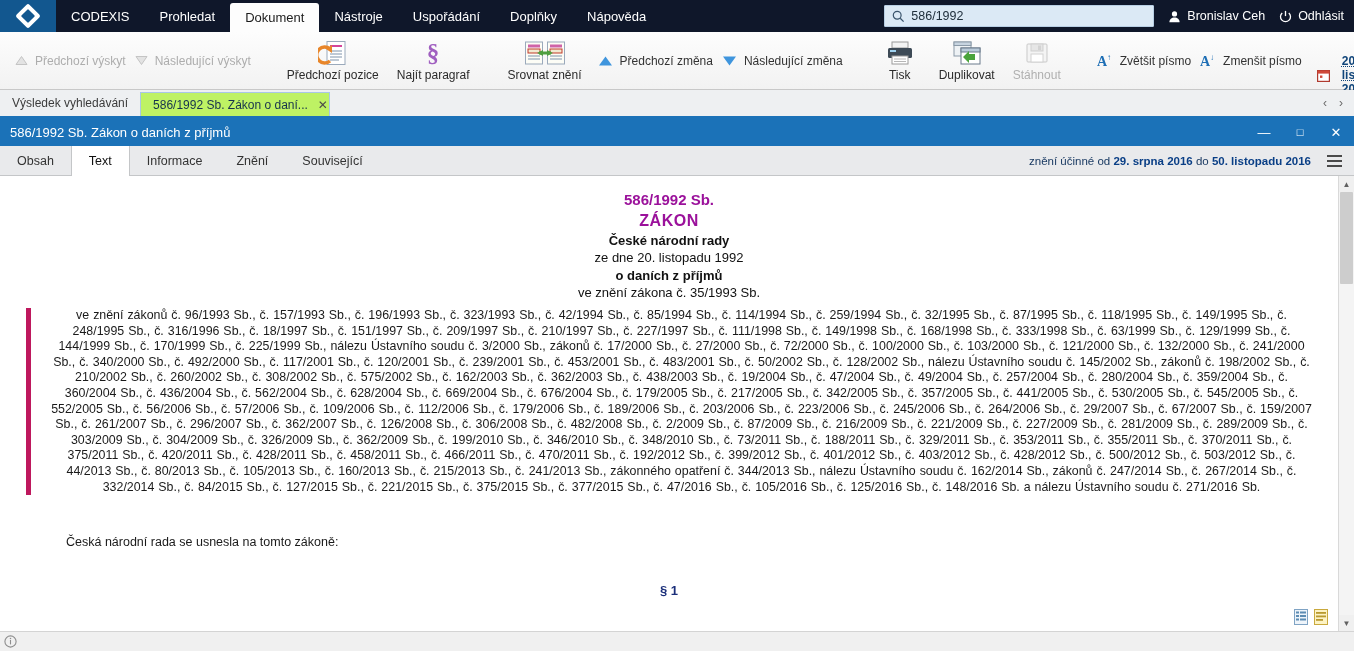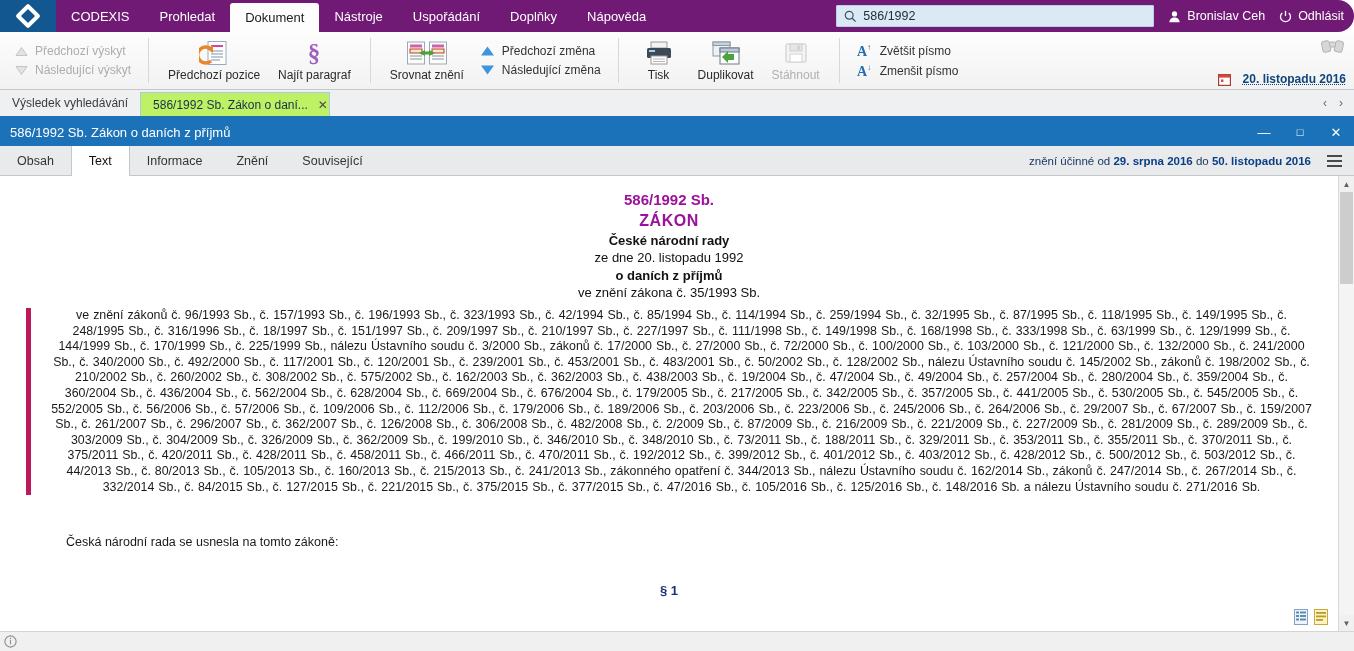--- a/index.html
+++ b/index.html
@@ -11,24 +11,23 @@
     background: #ffffff;
     font-family: "Liberation Sans", sans-serif;
     font-size: 12px;
     color: #222;
   }
   #app { width: 1354px; height: 651px; position: relative; display: flex; flex-direction: column; }
 
   
   .menubar {
     height: 32px; min-height: 32px;
-    background: #701a75;
+    background: #0f172a;
     display: flex; align-items: stretch;
     position: relative;
-    border-radius: 16px;
   }
   .logo-box {
     width: 56px; background: #12578f;
     display: flex; align-items: center; justify-content: center;
   }
   .logo-diamond {
     width: 18px; height: 18px; background: #ffffff;
     transform: rotate(45deg);
     position: relative;
     border-radius: 2px;
@@ -48,21 +47,21 @@
   .menu-item.active {
     background: #fdfdfd; color: #1b1b1b;
     border-top-left-radius: 3px; border-top-right-radius: 3px;
     margin-top: 3px;
   }
   .menu-right {
     margin-left: auto; display: flex; align-items: center; gap: 14px;
     padding-right: 10px;
   }
   .searchbox {
-    width: 318px; height: 22px; background: #dbe9f5;
+    width: 270px; height: 22px; background: #dbe9f5;
     border: 1px solid #b8cfe4;
     display: flex; align-items: center; gap: 6px;
     padding: 0 7px; border-radius: 1px;
   }
   .searchbox .mag { flex: 0 0 auto; }
   .searchbox .sval { font-size: 12.5px; color: #20303d; }
   .user-area, .logout-area {
     display: flex; align-items: center; gap: 6px;
     color: #fff; font-size: 12.5px; white-space: nowrap;
   }
@@ -70,21 +69,21 @@
   
   .ribbon {
     height: 58px; min-height: 58px;
     background: linear-gradient(#fdfdfd, #f2f2f2);
     border-bottom: 1px solid #c8c8c8;
     display: flex; align-items: stretch;
     position: relative;
   }
   .rgroup { display: flex; align-items: center; padding: 0 8px; }
   .rsep { width: 1px; background: #d8d8d8; margin: 6px 2px; }
-  .stack { display: flex; flex-direction: column; justify-content: center; gap: 3px; padding: 0 4px; }
+  .stack { display: flex; flex-direction: row; justify-content: center; gap: 3px; padding: 0 4px; }
   .stack-row {
     display: flex; align-items: center; gap: 7px;
     font-size: 12px; color: #333; padding: 1px 3px; white-space: nowrap;
   }
   .stack-row.disabled { color: #adadad; }
   .bigbtn {
     display: flex; flex-direction: column; align-items: center; justify-content: center;
     gap: 2px; padding: 2px 9px; min-width: 60px;
   }
   .bigbtn .lbl { font-size: 12px; color: #2b2b2b; white-space: nowrap; }

